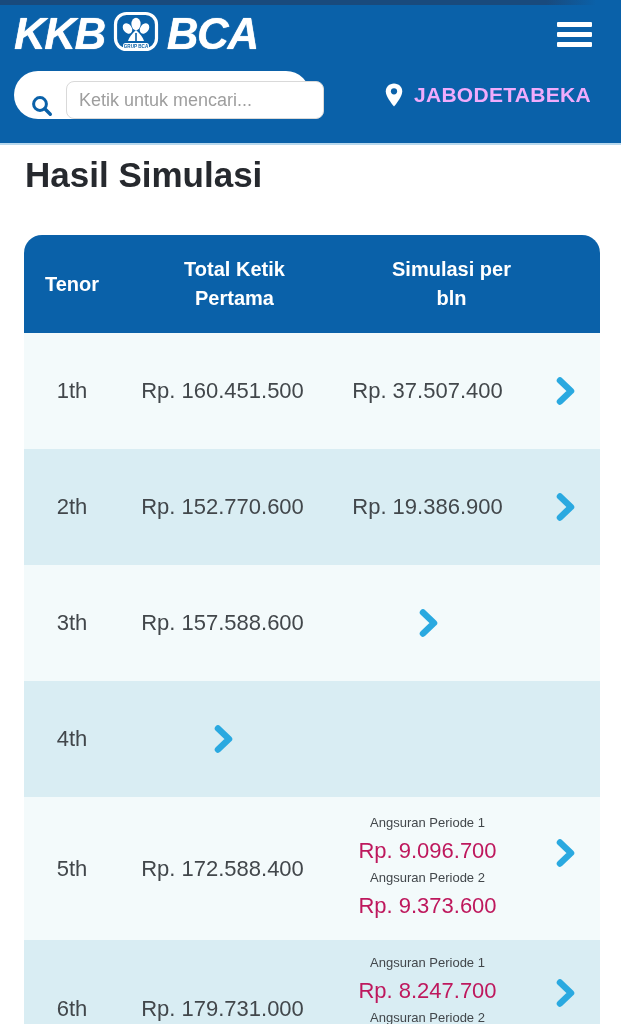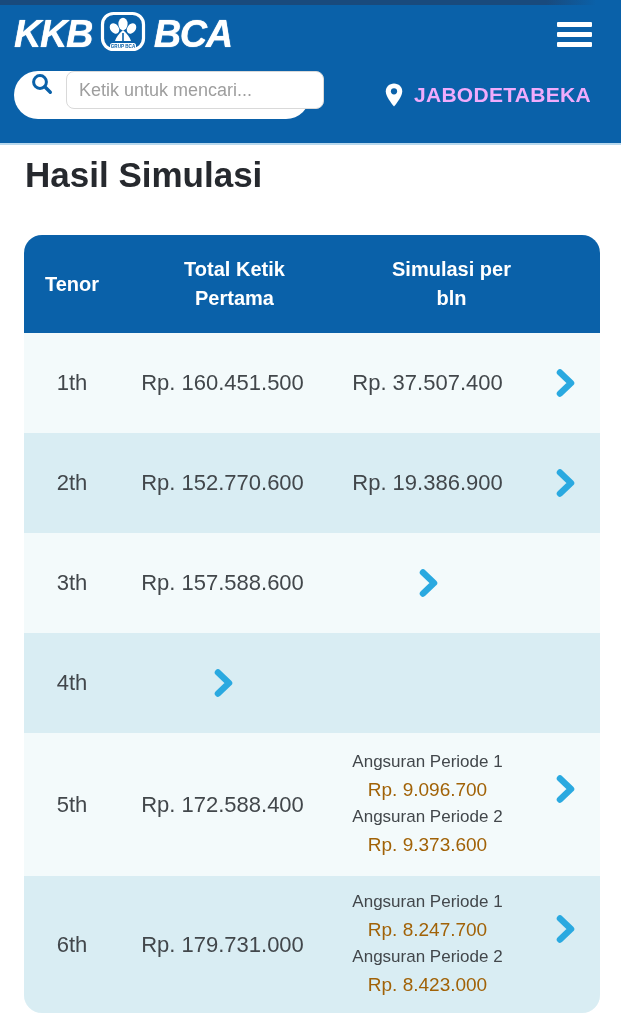--- a/index.html
+++ b/index.html
@@ -19,38 +19,38 @@
   .status-artifact {
     height: 5px;
     background: linear-gradient(90deg, #194a7d 0%, #194a7d 88%, #0a61a9 96%);
   }
   .header-row {
     display: flex; align-items: center; justify-content: space-between;
     padding: 6px 29px 0 14px;
   }
   .logo { display: flex; align-items: center; gap: 5px; }
   .logo-text {
-    color: #ffffff; font-size: 38px; font-weight: 700; font-style: italic;
+    color: #ffffff; font-size: 44px; font-weight: 700; font-style: italic;
     letter-spacing: -1.5px; line-height: 1;
     text-shadow: 0 0 1px #fff;
   }
   .emblem { width: 48px; height: 46px; margin: 0 2px; }
   .hamburger {
     background: none; border: none; cursor: pointer;
     display: flex; flex-direction: column; gap: 5px; padding: 4px 0;
   }
   .hamburger .bar { width: 35px; height: 5px; background: #ffffff; border-radius: 1px; }
 
   .search-row {
     display: flex; align-items: center; justify-content: space-between;
     padding: 0 30px 0 14px; margin-top: 14px;
   }
   .search-pill {
     background: #ffffff; border-radius: 24px; height: 48px; width: 296px;
-    display: flex; align-items: flex-start; padding: 0 9px 0 15px;
+    display: flex; align-items: flex-end; padding: 0 9px 0 15px;
   }
   .search-icon { flex: 0 0 auto; margin-right: 11px; }
   .search-input {
     flex: 1; height: 38px; border: 1.5px solid #d9d9d9; border-radius: 8px;
     font-family: "Liberation Sans", sans-serif; font-size: 18px; color: #444;
     padding: 0 12px; outline: none;
   }
   .search-input::placeholder { color: #9e9e9e; }
   .location {
     display: flex; align-items: center; gap: 9px; cursor: pointer;
@@ -75,35 +75,35 @@
     align-items: center;
   }
   .thead {
     background: #0a61a9; color: #ffffff; height: 98px; gap: 12px;
   }
   .th { text-align: center; font-size: 20px; font-weight: 600; line-height: 1.45; }
   .th .wrap { display: inline-block; }
   .th-total .wrap { max-width: 130px; }
   .th-angsuran .wrap { max-width: 150px; }
 
-  .row { height: 100px; cursor: pointer; }
+  .row { height: 116px; cursor: pointer; }
   .row-odd  { background: #f3fafb; }
   .row-even { background: #d9edf3; }
   .row.tall-5 { height: 143px; }
   .row.tall-6 { height: 137px; }
 
   .cell { text-align: center; font-size: 22px; color: #42474b; }
   .cell-tenor { font-size: 22px; }
   .chev-cell { display: flex; justify-content: center; }
   .chev-btn { background: none; border: none; padding: 4px; cursor: pointer; line-height: 0; }
   .tall .chev-btn { transform: translateY(-16px); }
 
   .periode-block { display: flex; flex-direction: column; gap: 3px; padding: 12px 0; }
-  .periode-label { font-size: 17px; color: #42474b; line-height: 1.3; }
-  .periode-value { font-size: 19px; color: #a16207; line-height: 1.45; }
+  .periode-label { font-size: 13px; color: #42474b; line-height: 1.3; }
+  .periode-value { font-size: 22px; color: #be185d; line-height: 1.45; }
 </style>
 </head>
 <body>
 
 <div class="screen">
 
   <header class="app-header">
     <div class="status-artifact"></div>
 
     <div class="header-row">

